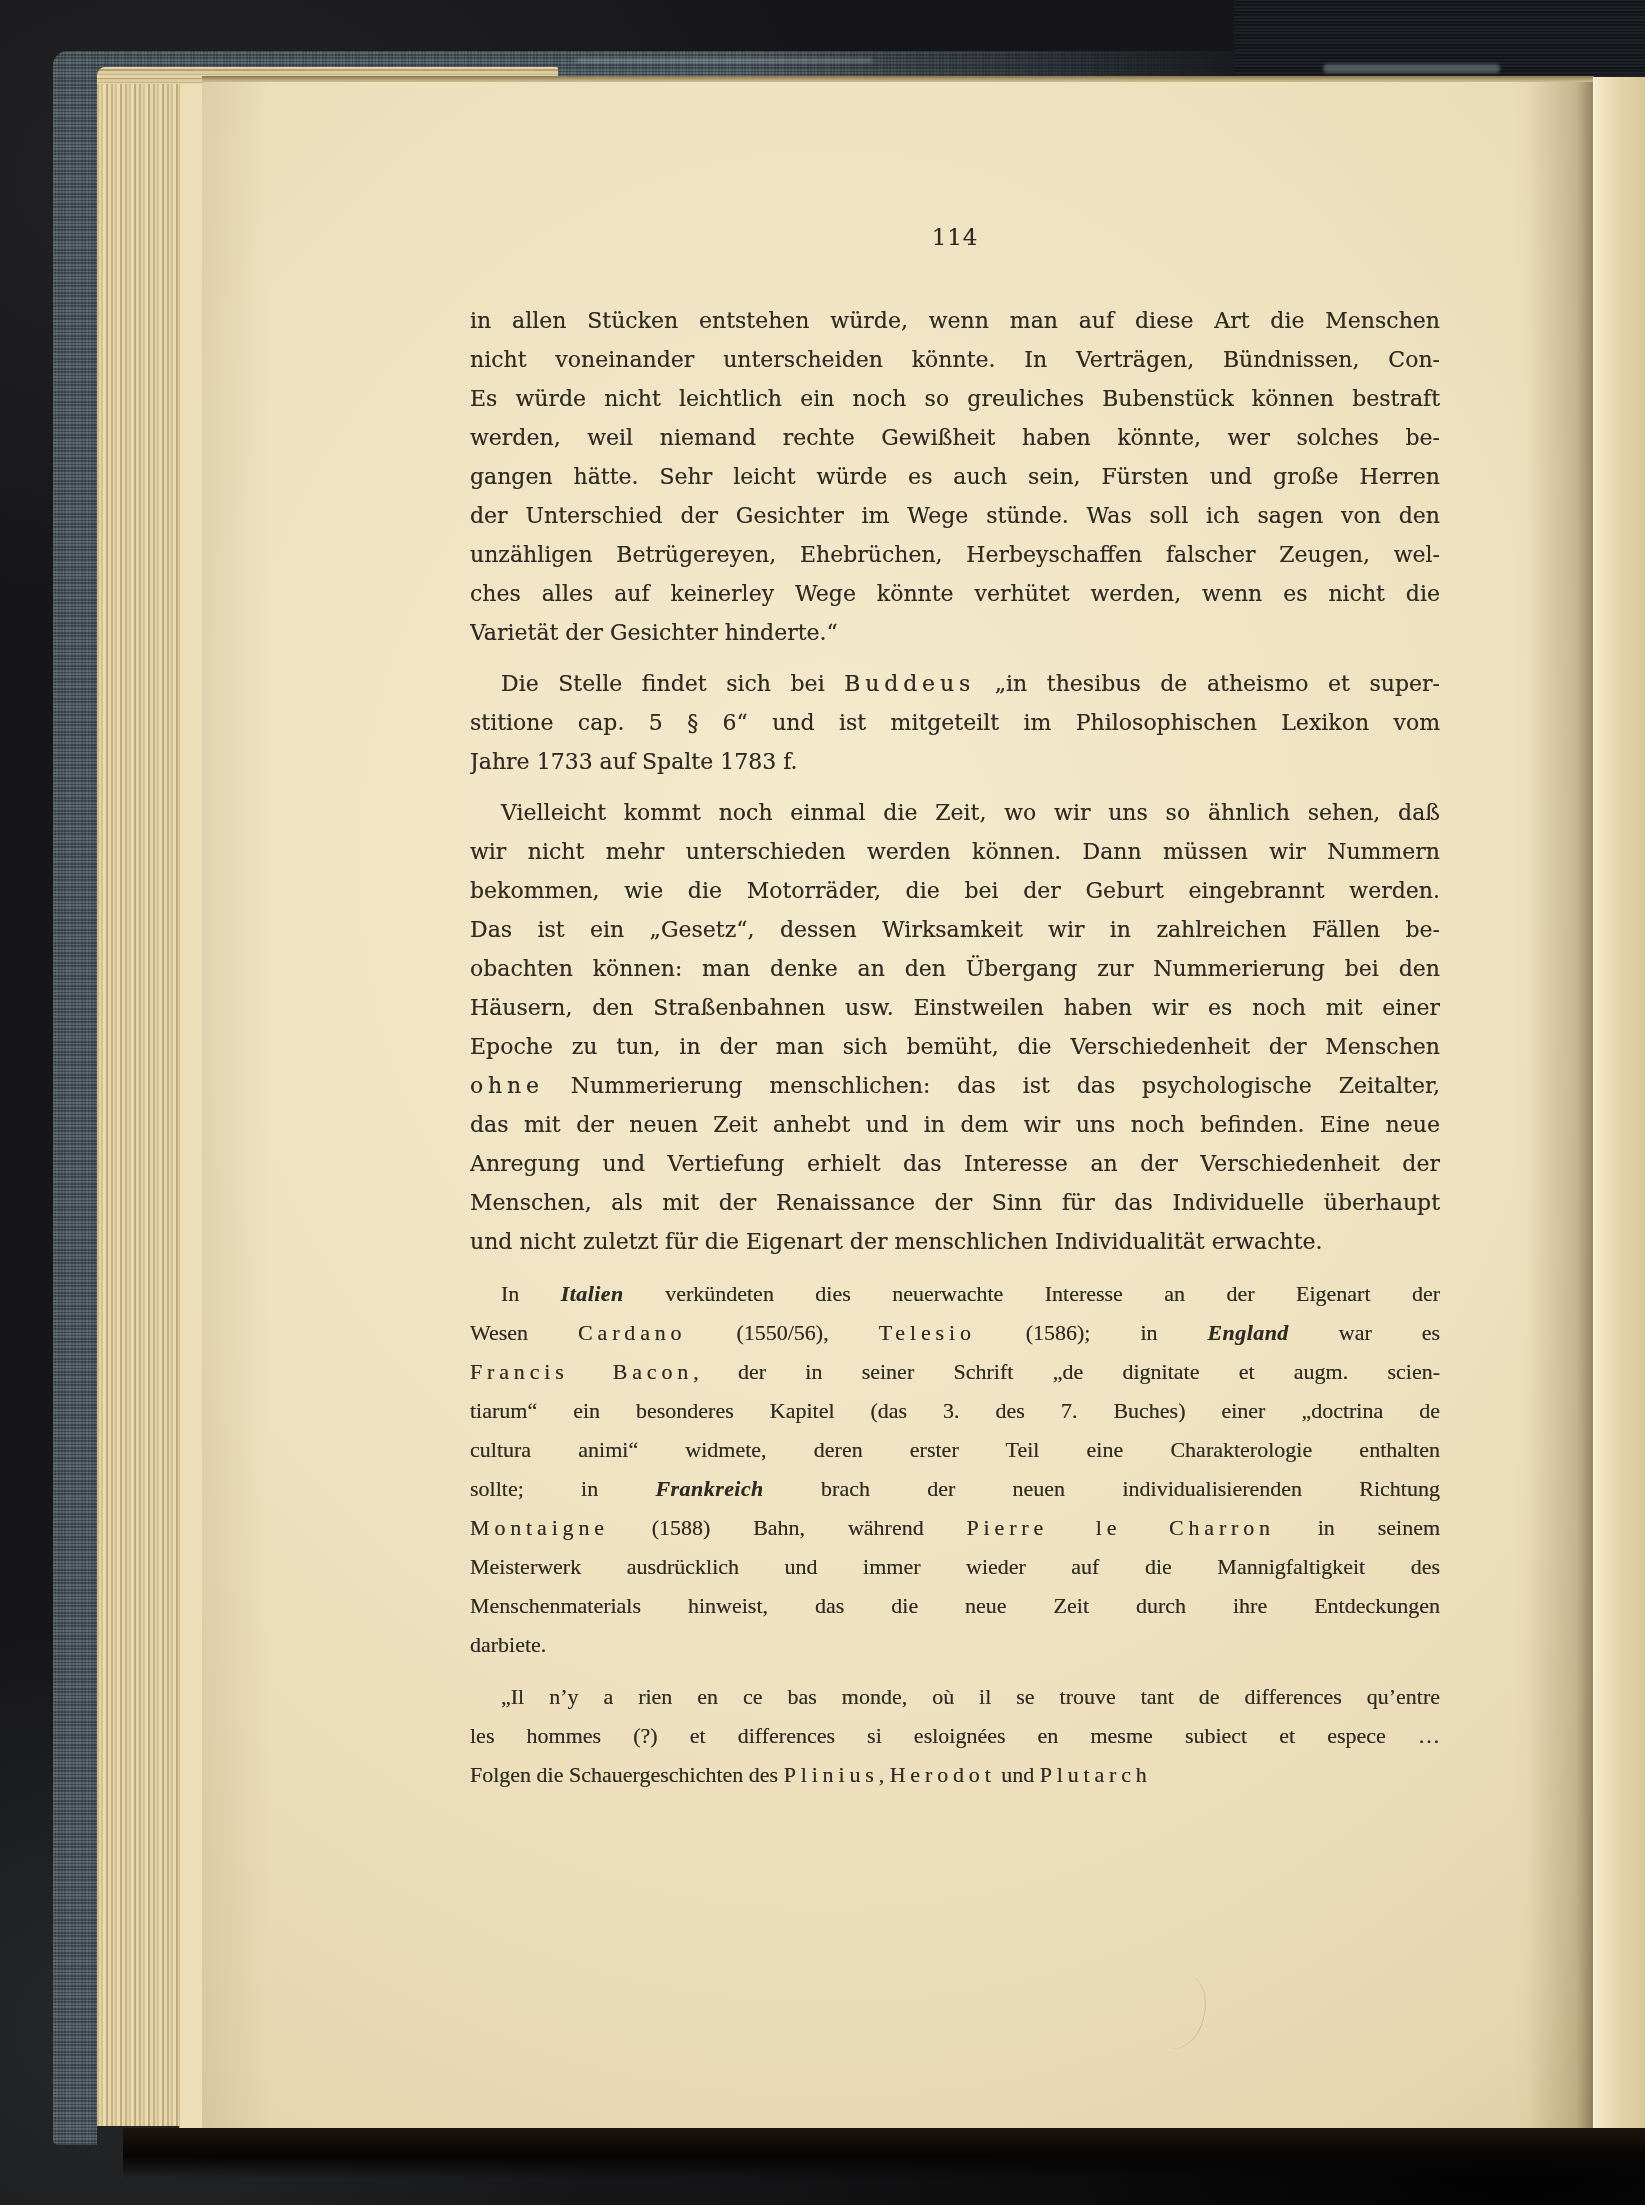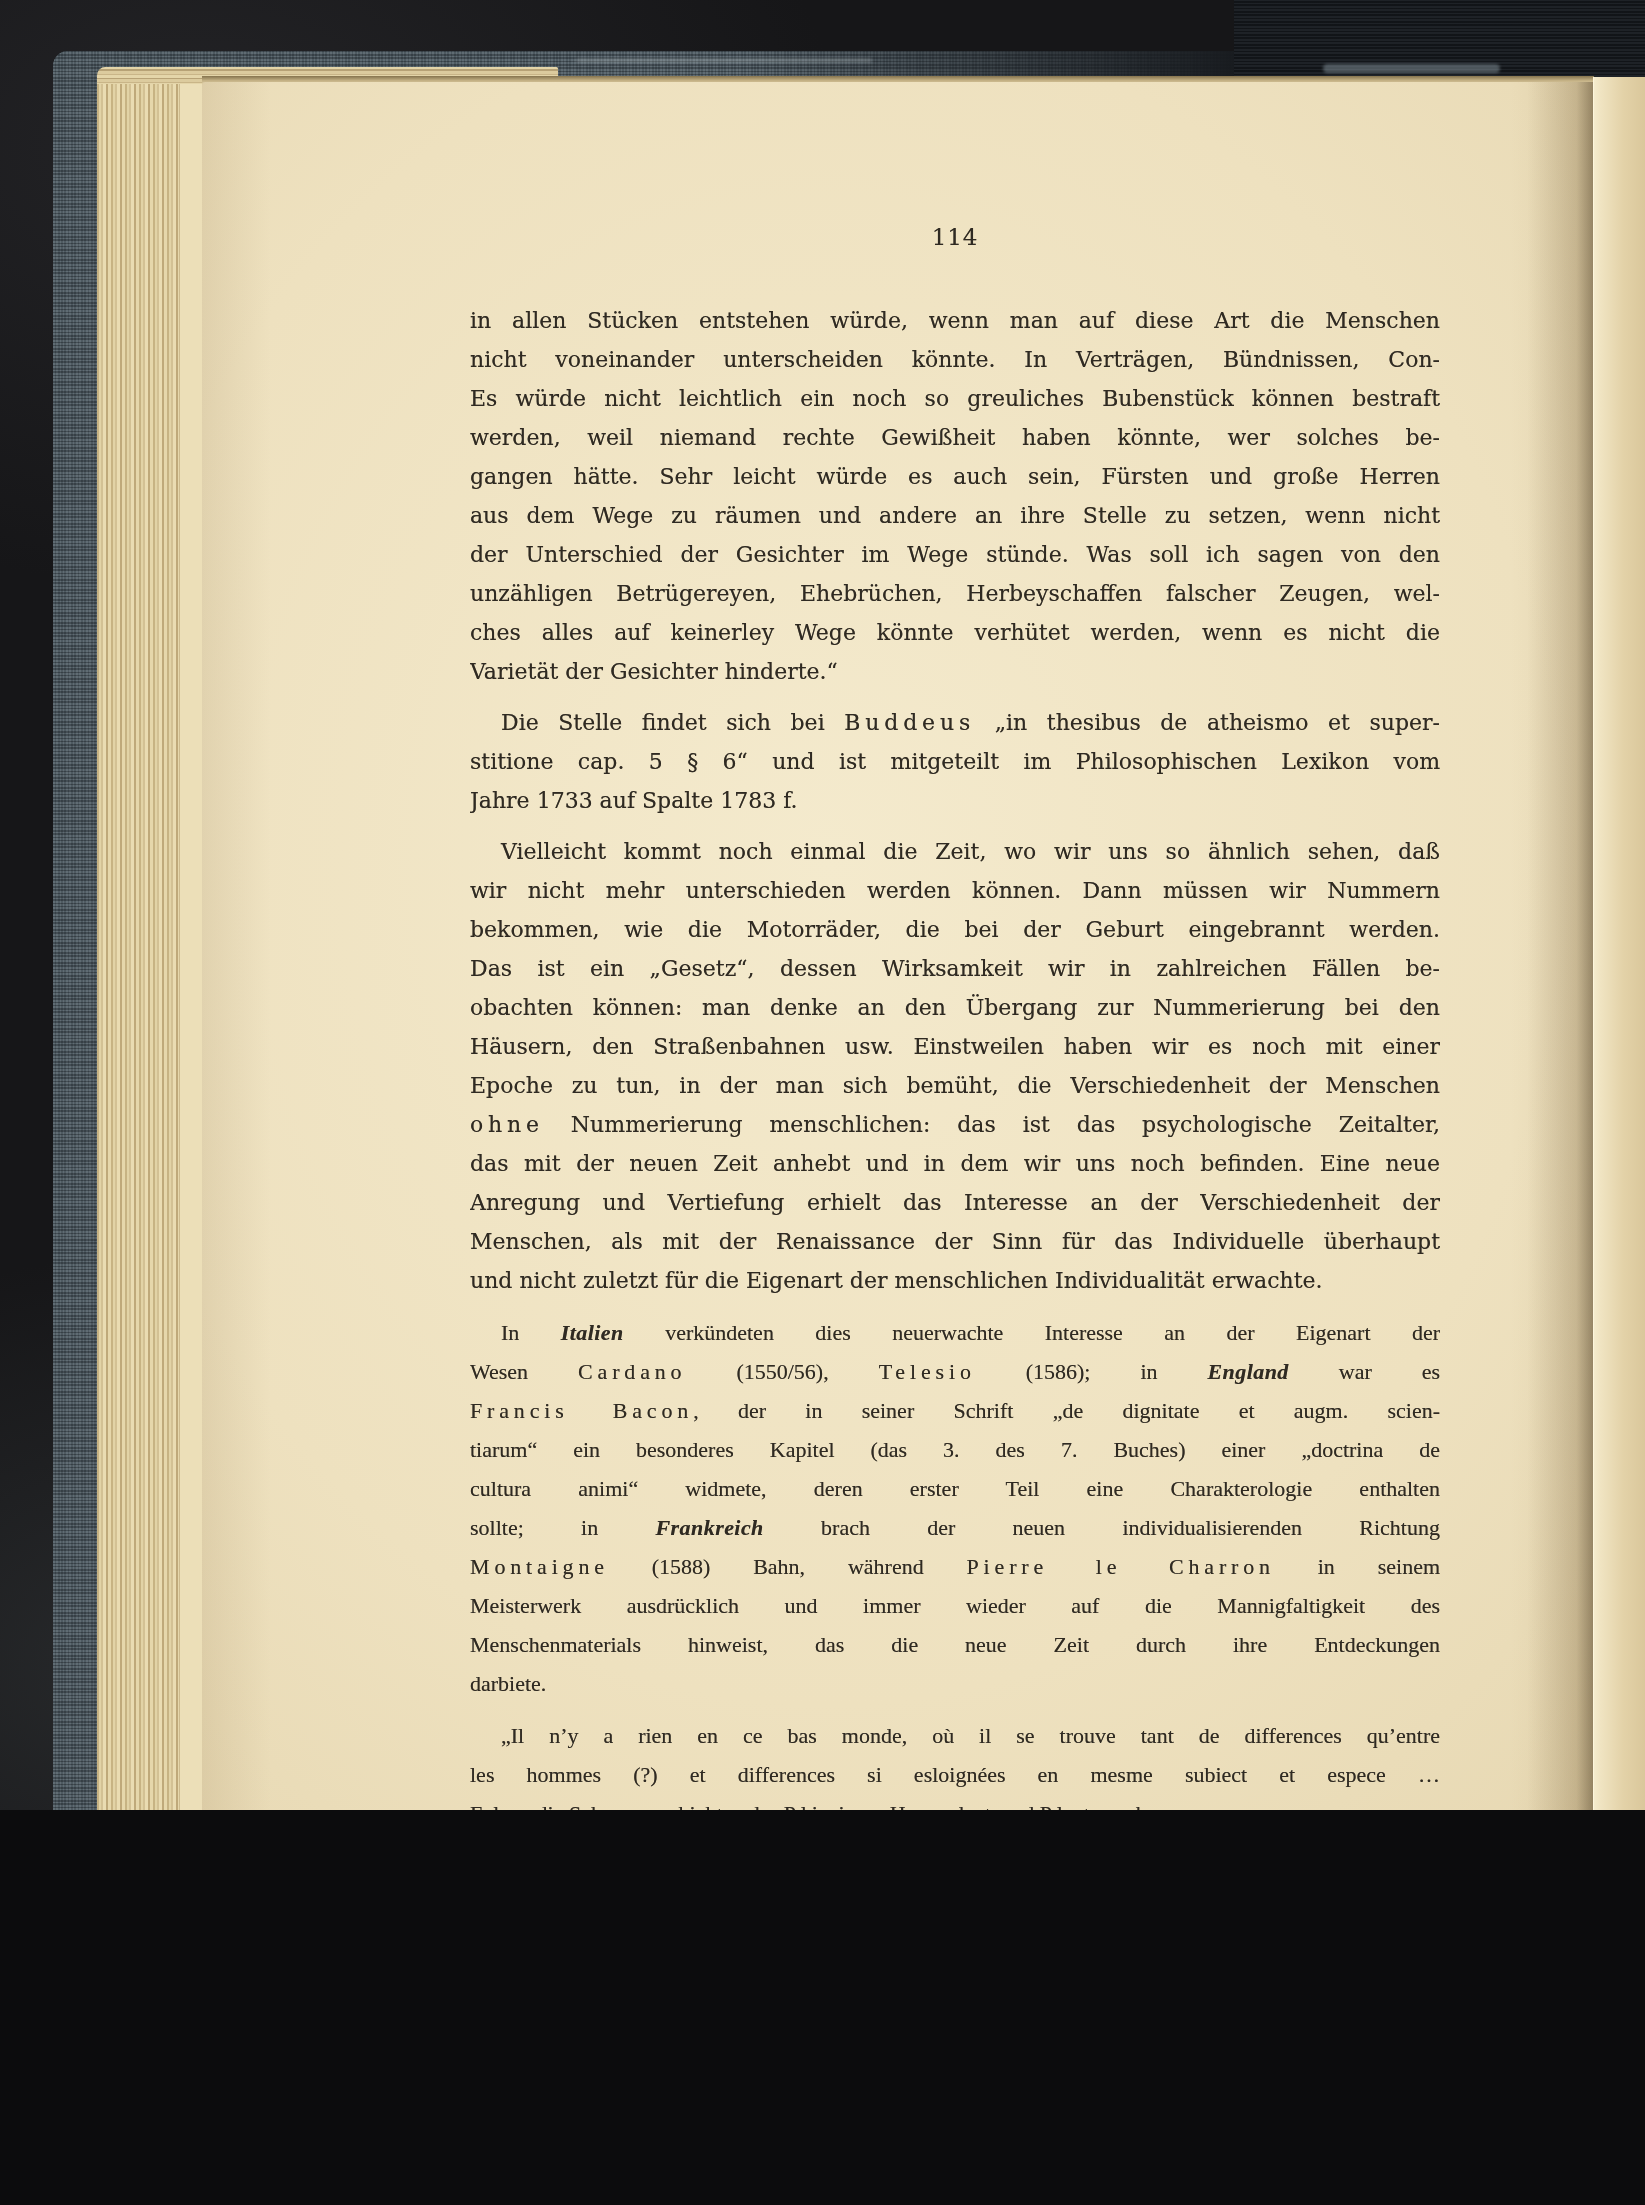--- a/index.html
+++ b/index.html
@@ -1,17 +1,17 @@
 <!DOCTYPE html>
 <html style="font-size:13px"><head>
 <meta charset="utf-8">
 <style>
   html,body{margin:0;padding:0;background:#0c0c0d;}
   .scene{
-    position:relative;width:1646px;height:1810px;overflow:hidden;
+    position:relative;width:1646px;height:2205px;overflow:hidden;
     background:
       radial-gradient(1070px 741px at 12% 8%, #232326 0%, rgba(35,35,38,0) 60%),
       radial-gradient(905px 741px at 8% 92%, #27292b 0%, rgba(39,41,43,0) 55%),
       radial-gradient(1234px 987px at 92% 95%, #000 0%, rgba(0,0,0,0) 70%),
       #161618;
     font-family:"DejaVu Serif","Liberation Serif",serif;
   }
   
   .cloth{
     background:
@@ -99,21 +99,20 @@
 
   <div class="text-block">
     <div class="pagenum">114</div>
 
   <div class="para">
         <div class="line"><span>in allen Stücken entstehen würde, wenn man auf diese Art die Menschen</span></div>
         <div class="line"><span>nicht voneinander unterscheiden könnte. In Verträgen, Bündnissen, Con-</span></div>
         <div class="line"><span>Es würde nicht leichtlich ein noch so greuliches Bubenstück können bestraft</span></div>
         <div class="line"><span>werden, weil niemand rechte Gewißheit haben könnte, wer solches be-</span></div>
         <div class="line"><span>gangen hätte. Sehr leicht würde es auch sein, Fürsten und große Herren</span></div>
-        <div class="line"><span>aus dem Wege zu räumen und andere an ihre Stelle zu setzen, wenn nicht</span></div>
         <div class="line"><span>der Unterschied der Gesichter im Wege stünde. Was soll ich sagen von den</span></div>
         <div class="line"><span>unzähligen Betrügereyen, Ehebrüchen, Herbeyschaffen falscher Zeugen, wel-</span></div>
         <div class="line"><span>ches alles auf keinerley Wege könnte verhütet werden, wenn es nicht die</span></div>
         <div class="line lastline"><span>Varietät der Gesichter hinderte.“</span></div>
       </div>
       <div class="para">
         <div class="line indent"><span>Die Stelle findet sich bei </span><span class="sp">Buddeus</span><span> „in thesibus de atheismo et super-</span></div>
         <div class="line"><span>stitione cap. 5 § 6“ und ist mitgeteilt im Philosophischen Lexikon vom</span></div>
         <div class="line lastline"><span>Jahre 1733 auf Spalte 1783 f.</span></div>
       </div>

